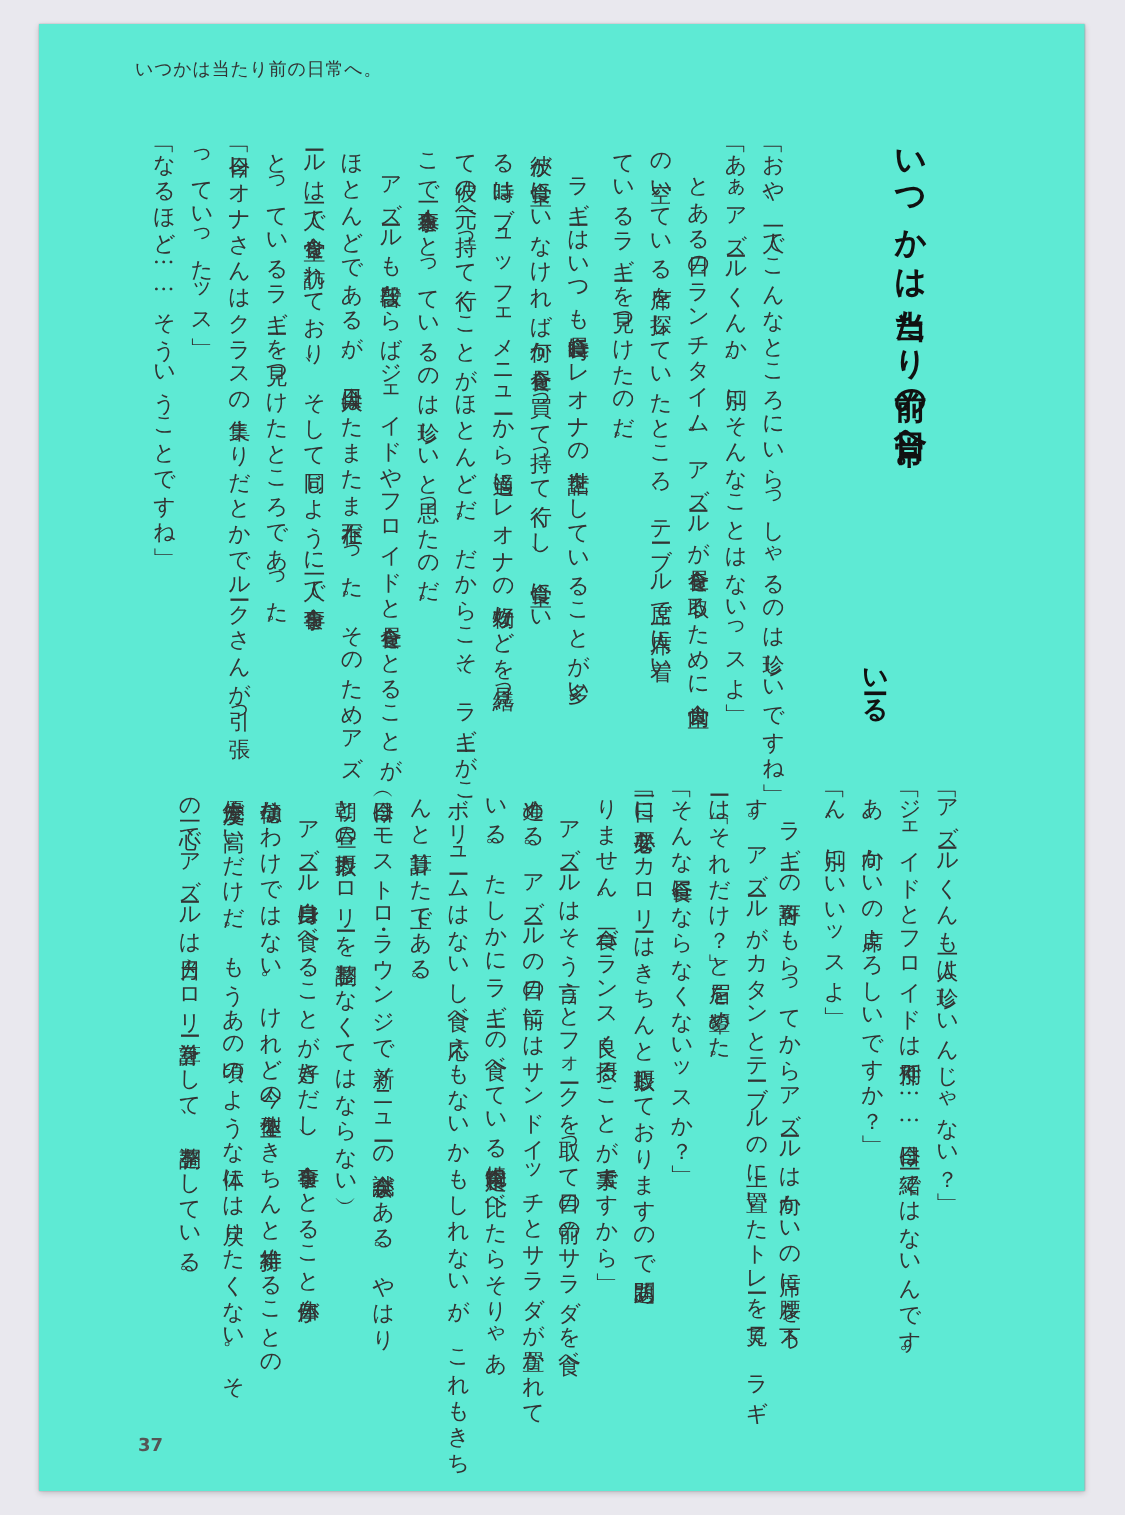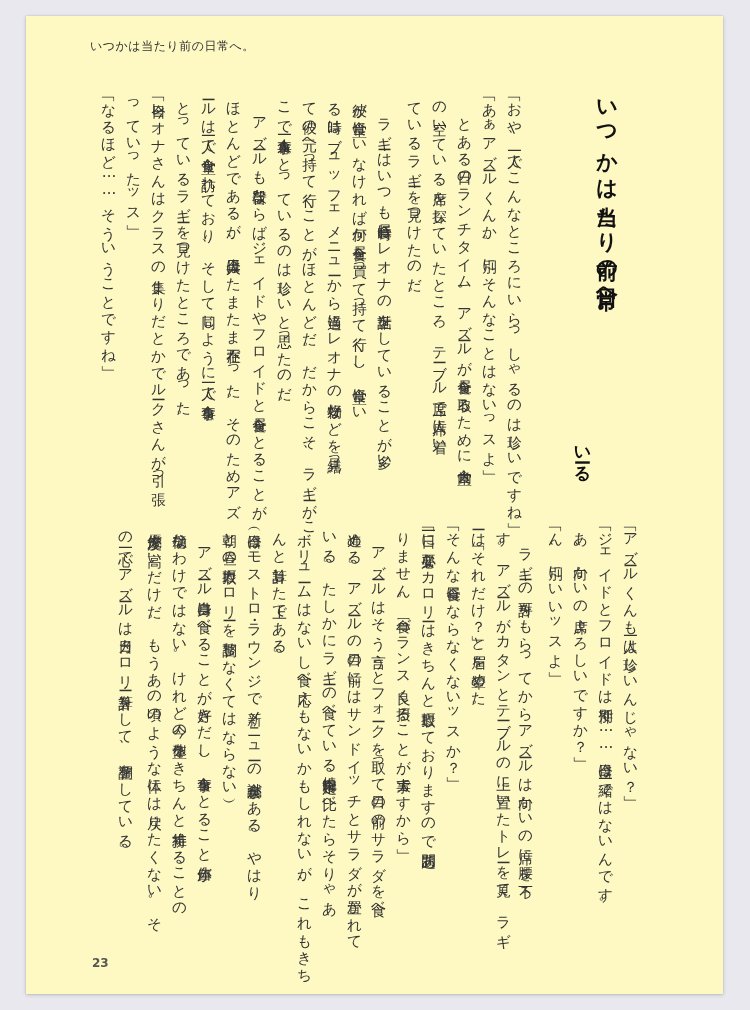--- a/index.html
+++ b/index.html
@@ -5,21 +5,21 @@
   html, body { margin:0; padding:0; }
   body {
     width:750px; height:1010px; overflow:hidden;
     background:#e9e8ee;
     position:relative;
     font-family: "DejaVu Serif", "Liberation Serif", serif;
     color:#2c2c2c;
   }
   .page {
     position:absolute; left:26px; top:16px; width:697px; height:978px;
-    background:#fef9c3;
+    background:#5eead4;
     box-shadow: 0 1px 4px rgba(0,0,0,0.18), 0 0 1px rgba(0,0,0,0.25);
   }
   .running-head {
     position:absolute; left:64px; top:22px;
     font-family: "DejaVu Sans", "Liberation Sans", sans-serif;
     font-size:12px; color:#333; letter-spacing:0.5px;
   }
   .page-number {
     position:absolute; left:66px; top:940px;
     font-family: "DejaVu Sans", "Liberation Sans", sans-serif;
@@ -86,14 +86,14 @@
   <div class="vcol body-line" style="left:296px; top:506px;">いる。たしかにラギーの食べている焼肉定食に比べたらそりゃあ</div>
   <div class="vcol body-line" style="left:271px; top:506px;">ボリュームはないし食べ応えもないかもしれないが、これもきち</div>
   <div class="vcol body-line" style="left:246px; top:506px;">んと計算した上である。</div>
   <div class="vcol body-line" style="left:221px; top:506px;">（今日はモストロ・ラウンジで新メニューの試食会がある。やはり</div>
   <div class="vcol body-line" style="left:196px; top:506px;">朝と昼の摂取カロリーを調整しなくてはならない）</div>
   <div class="vcol body-line" style="left:171px; top:506px;">　アズール自身は食べることが好きだし、食事をとること自体が</div>
   <div class="vcol body-line" style="left:146px; top:506px;">億劫なわけではない。けれど今の体型をきちんと維持することの</div>
   <div class="vcol body-line" style="left:121px; top:506px;">優先度が高いだけだ。もうあの頃のような体には戻りたくない。そ</div>
   <div class="vcol body-line" style="left:92px; top:506px;">の一心でアズールは日々カロリー計算をして、調整をしている。</div>
 
-  <div class="page-number">23</div>
+  <div class="page-number">37</div>
 </div>
 
 </body></html>

